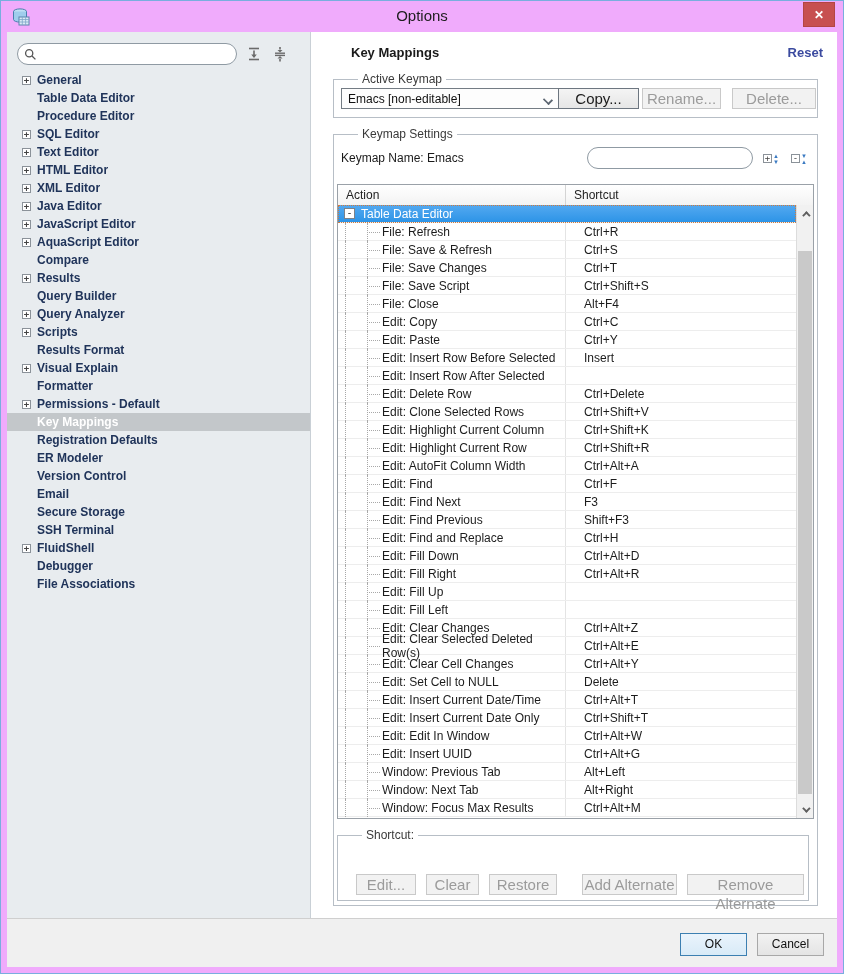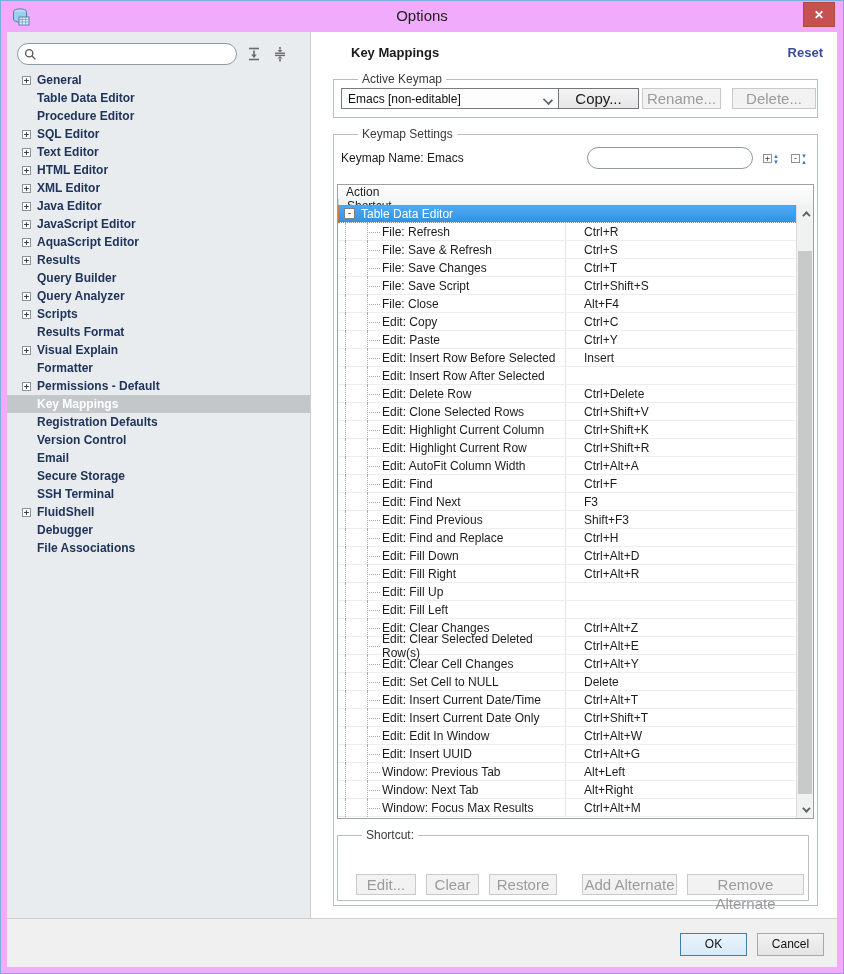--- a/index.html
+++ b/index.html
@@ -63,21 +63,21 @@
   .km-icon .nodebox{width:9px;height:9px;border:1px solid #8b9299;background:#fff;font-size:9px;
              line-height:7px;text-align:center;color:#444;box-sizing:border-box;
              font-family:"DejaVu Sans Mono",monospace;}
   .km-icon .tris{display:flex;flex-direction:column;margin-left:1px;font-size:6px;line-height:6px;color:#3a7ac2;}
   .km-icon.expand{left:452px;}
   .km-icon.collapse{left:480px;}
   
   .table-wrap{position:absolute;left:26px;top:152px;width:477px;height:635px;border:1px solid #9aa1a8;
               box-sizing:border-box;background:#fff;}
   .thead{display:flex;height:20px;border-bottom:1px solid #c3c3c3;background:linear-gradient(#ffffff,#f3f3f3);
-         font-size:12px;color:#222;flex-direction:column;}
+         font-size:12px;color:#222;}
   .th{display:flex;align-items:center;padding-left:8px;box-sizing:border-box;}
   .th.action{width:227px;}
   .th.shortcut{flex:1;border-left:1px solid #d4d4d4;}
   .tbody{position:absolute;left:0;top:20px;right:17px;bottom:0;}
   .trow{display:flex;height:18px;font-size:12px;color:#1c1c1c;border-bottom:1px solid #ededed;
         box-sizing:border-box;cursor:default;}
   .cell-a{width:227px;position:relative;display:flex;align-items:center;box-sizing:border-box;}
   .cell-s{flex:1;border-left:1px solid #e4e4e4;display:flex;align-items:center;padding-left:18px;box-sizing:border-box;}
   .trow.group{background:linear-gradient(#54a9f0,#2d94e7);color:#fff;outline:1px dotted #cf7a3d;outline-offset:-1px;}
   .trow.group .cell-s{border-left-color:transparent;}
@@ -185,20 +185,24 @@
           </div>
           <div class="tree-item">
             <span class="expander">+</span>
             <span>JavaScript Editor</span>
           </div>
           <div class="tree-item">
             <span class="expander">+</span>
             <span>AquaScript Editor</span>
           </div>
           <div class="tree-item">
+            <span class="expander hidden">+</span>
+            <span>Compare</span>
+          </div>
+          <div class="tree-item">
             <span class="expander">+</span>
             <span>Results</span>
           </div>
           <div class="tree-item">
             <span class="expander hidden">+</span>
             <span>Query Builder</span>
           </div>
           <div class="tree-item">
             <span class="expander">+</span>
             <span>Query Analyzer</span>
@@ -223,20 +227,24 @@
             <span class="expander">+</span>
             <span>Permissions - Default</span>
           </div>
           <div class="tree-item selected">
             <span class="expander hidden">+</span>
             <span>Key Mappings</span>
           </div>
           <div class="tree-item">
             <span class="expander hidden">+</span>
             <span>Registration Defaults</span>
+          </div>
+          <div class="tree-item">
+            <span class="expander hidden">+</span>
+            <span>ER Modeler</span>
           </div>
           <div class="tree-item">
             <span class="expander hidden">+</span>
             <span>Version Control</span>
           </div>
           <div class="tree-item">
             <span class="expander hidden">+</span>
             <span>Email</span>
           </div>
           <div class="tree-item">

